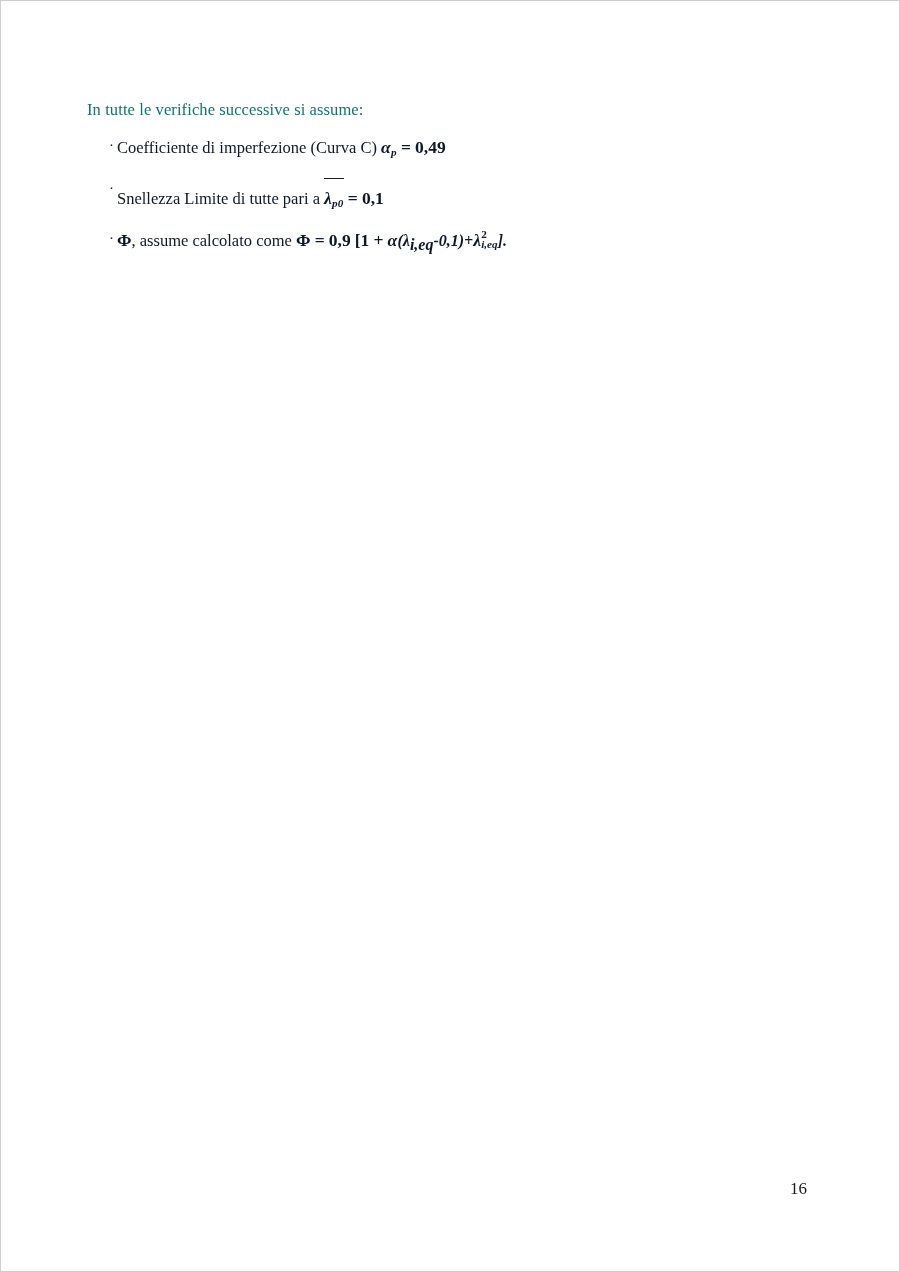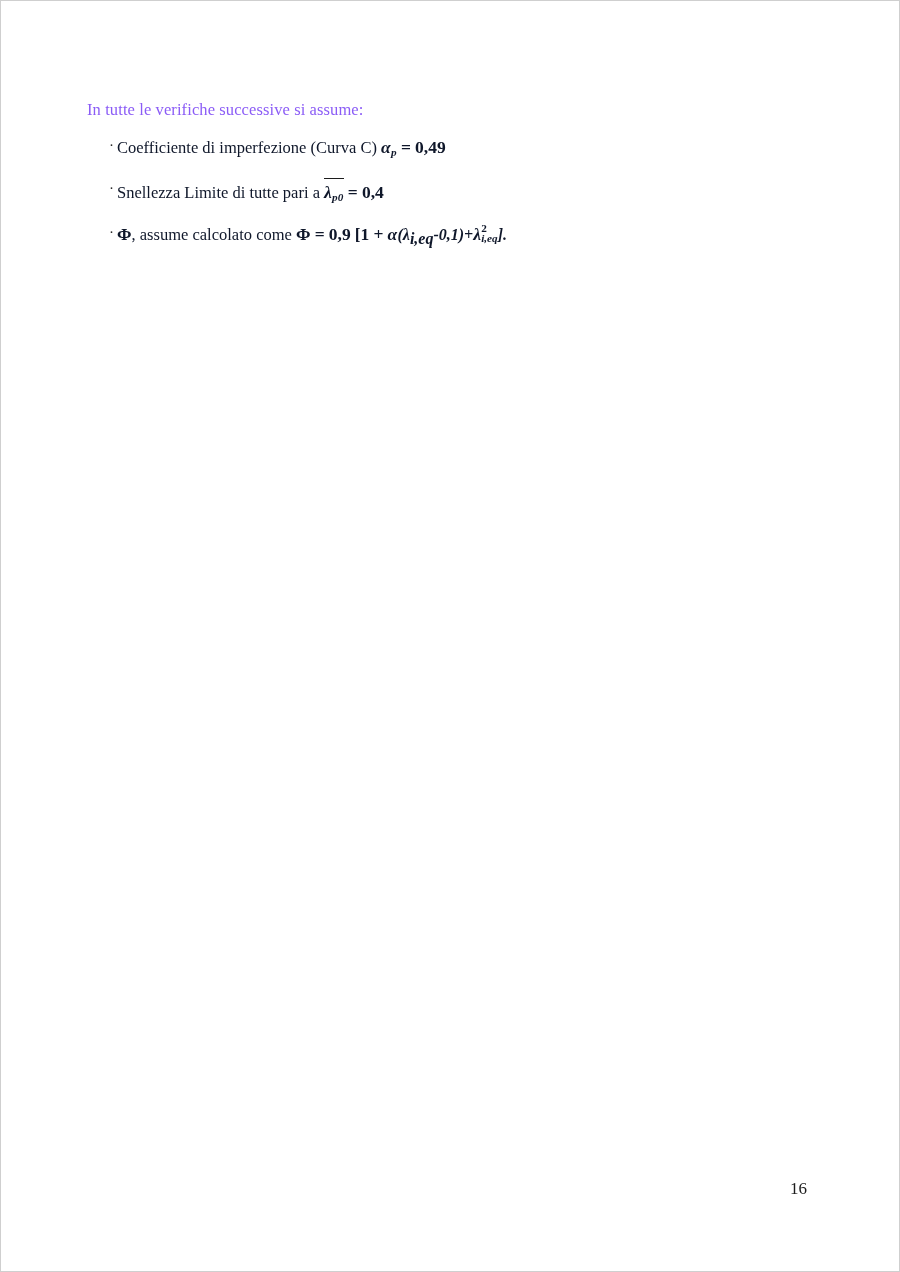--- a/index.html
+++ b/index.html
@@ -31,21 +31,21 @@
     position: absolute;
     left: 86px;
     top: 98px;
     width: 740px;
   }
 
   .intro-line {
     font-family: "Liberation Serif", serif;
     font-size: 16.5px;
     line-height: 1.35;
-    color: #8b5cf6;
+    color: #0f766e;
     margin: 0 0 14px 0;
     letter-spacing: 0.1px;
   }
 
   .bullet-list {
     margin: 0;
     padding: 0;
     list-style: none;
   }
 
@@ -88,21 +88,21 @@
     font-size: 17.5px;
   }
   .sub {
     font-size: 0.68em;
     vertical-align: -0.28em;
     font-style: italic;
     font-weight: bold;
   }
   .overbar {
     border-top: 1.4px solid #1c1c1c;
-    padding-top: 4px;
+    padding-top: 10px;
     display: inline-block;
     line-height: 1.05;
   }
   .subsup {
     display: inline-block;
     vertical-align: -0.22em;
     font-size: 0.68em;
     line-height: 0.95;
     text-align: left;
     font-style: italic;
@@ -151,21 +151,21 @@
           <span class="mathbold-up">0,49</span>
         </span>
       </li>
 
       <li class="bullet-item">
         <span class="bullet-marker">·</span>
         <span class="bullet-text">
           <span>Snellezza Limite di tutte pari a</span>
           <span class="overbar"><span class="mathbold">λ</span><span class="mathbold sub">p0</span></span>
           <span class="mathbold-up">=</span>
-          <span class="mathbold-up">0,4</span>
+          <span class="mathbold-up">0,1</span>
         </span>
       </li>
 
       <li class="bullet-item">
         <span class="bullet-marker">·</span>
         <span class="bullet-text">
           <span class="mathbold-up">Φ</span><span>, assume calcolato come</span>
           <span class="mathbold-up">Φ</span>
           <span class="mathbold-up">=</span>
           <span class="mathbold-up">0,9</span>

